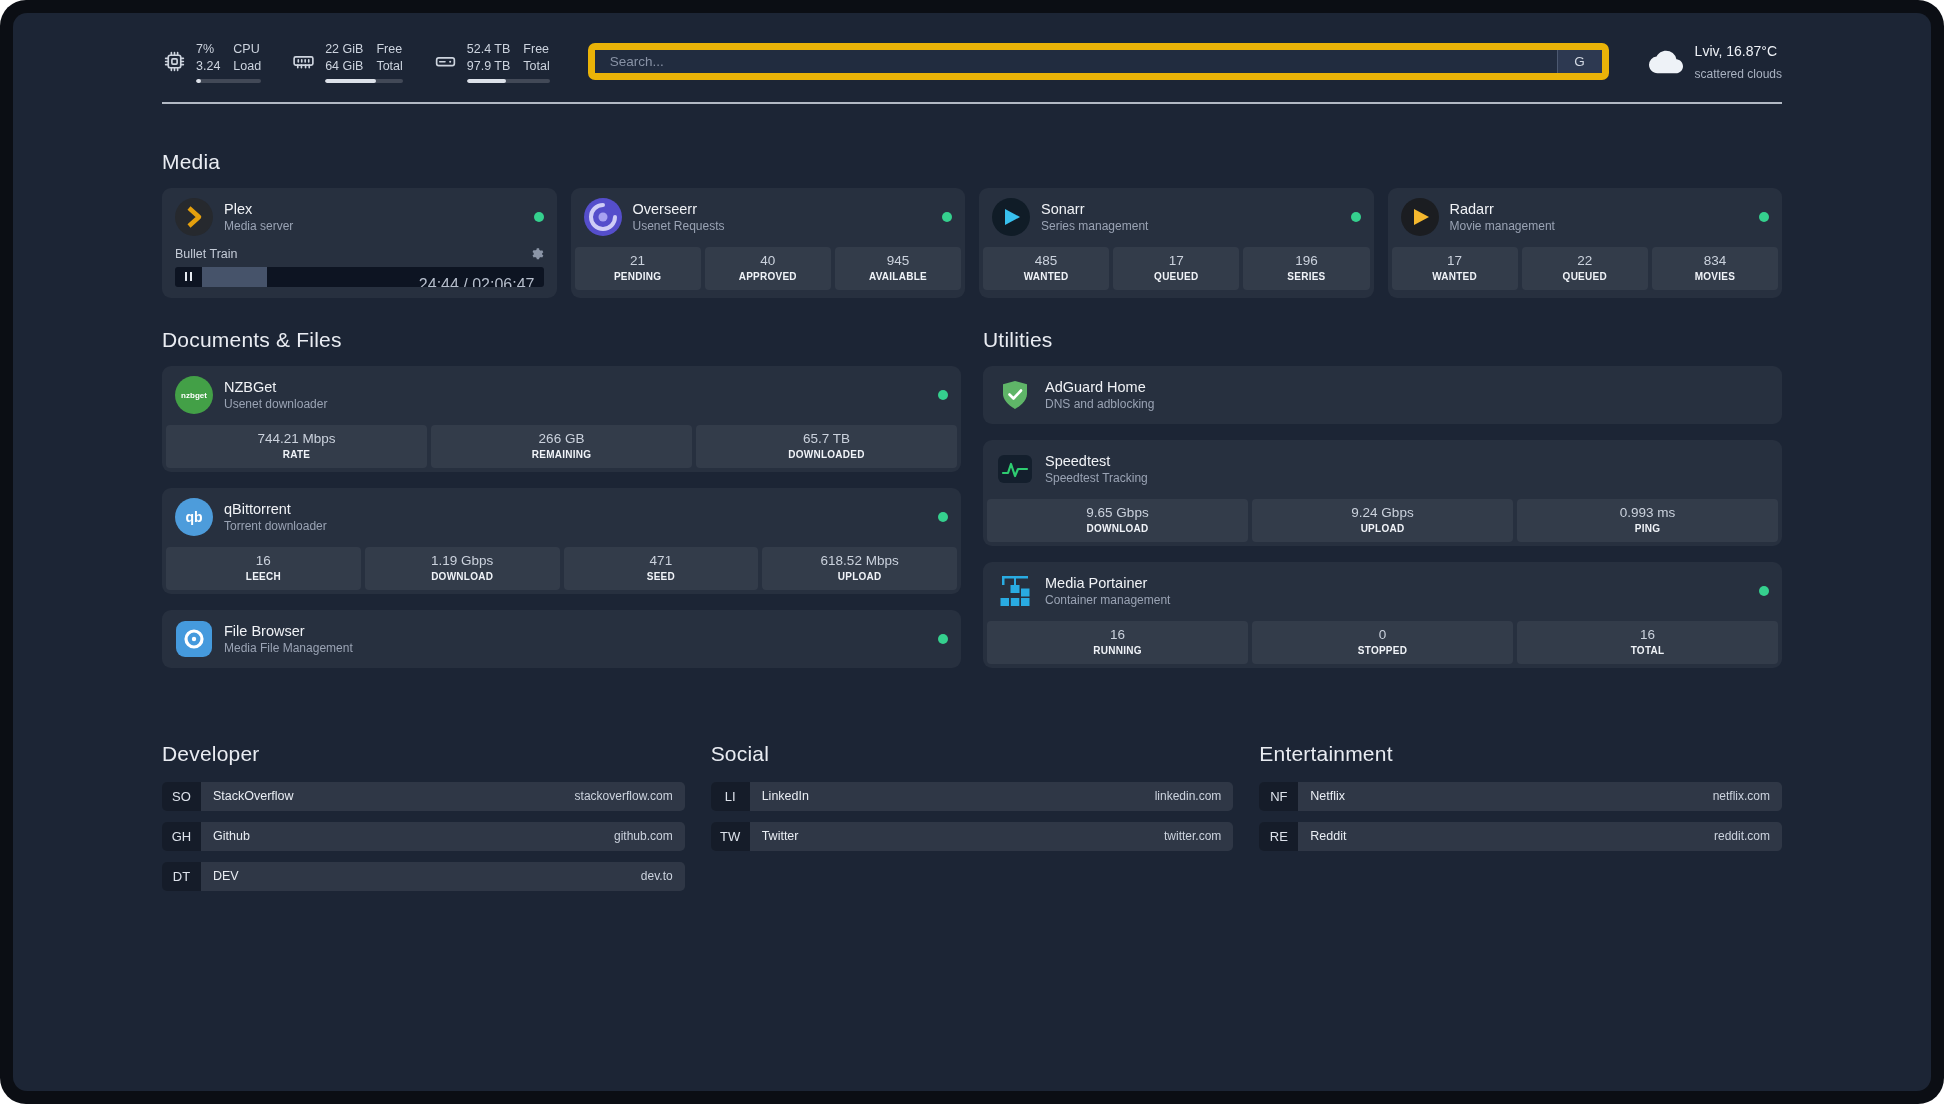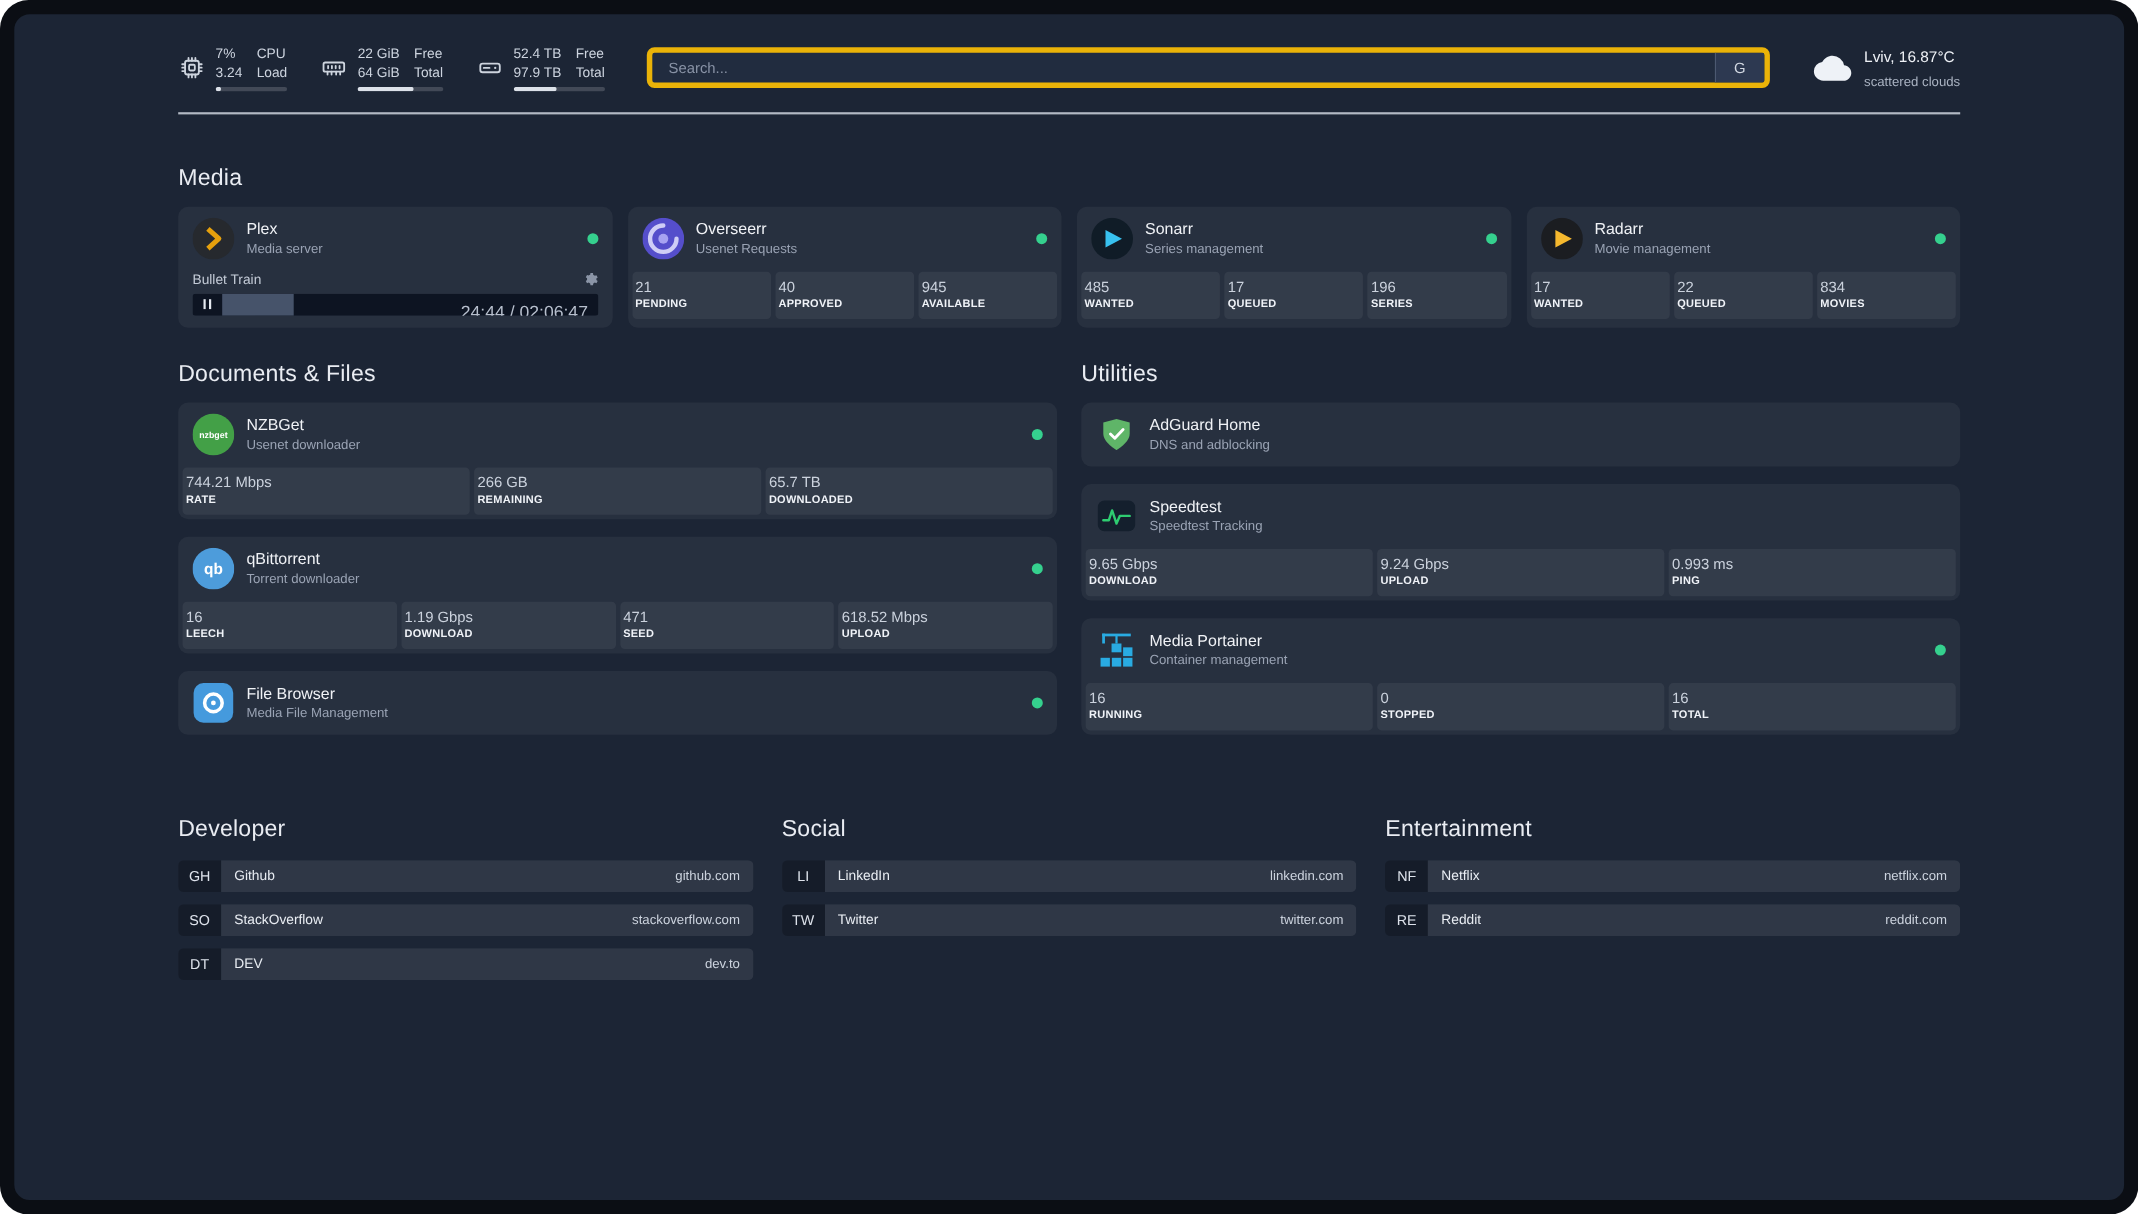--- a/index.html
+++ b/index.html
@@ -10,21 +10,21 @@
   .content{width:1620px;margin:0 auto;padding-top:28px;}
 
   
   .topbar{display:flex;align-items:center;gap:30px;}
   .resource{display:flex;align-items:center;gap:9px;}
   .res-icon{flex:none;display:block;}
   .res-rows{display:flex;gap:13px;}
   .res-col{display:flex;flex-direction:column;font-size:12.5px;line-height:1.32;color:#cdd4df;}
   .res-bar{margin-top:5px;height:3.5px;border-radius:2px;background:rgba(255,255,255,0.17);overflow:hidden;}
   .res-bar-fill{height:100%;background:#dce1e9;border-radius:2px;}
-  .search{flex:1;display:flex;height:37px;border:5px solid #eab308;border-radius:7px;overflow:hidden;background:#212c3f;margin:0 8px;}
+  .search{flex:1;display:flex;height:37px;border:7px solid #eab308;border-radius:7px;overflow:hidden;background:#212c3f;margin:0 8px;}
   .search-input{flex:1;background:transparent;border:none;outline:none;padding:0 15px;font-size:13.5px;color:#dbe0e9;font-family:inherit;}
   .search-input::placeholder{color:#8892a5;}
   .search-btn{width:45px;border:none;border-left:1px solid #4c5971;background:#2d3951;color:#d2d8e2;font-size:13.5px;cursor:pointer;font-family:inherit;}
   .weather{display:flex;align-items:center;gap:10px;}
   .weather-loc{font-size:14px;color:#eef1f6;margin-bottom:8px;}
   .weather-cond{font-size:12px;color:#a9b2c1;}
   .divider{border:none;height:2px;background:#cdd3dd;opacity:.85;margin-top:19px;}
 
   
   .section-title{font-size:21px;font-weight:500;color:#e9ecf2;letter-spacing:.2px;}
@@ -32,21 +32,21 @@
   .media-grid{display:grid;grid-template-columns:repeat(4,1fr);gap:14px;}
 
   
   .card{background:rgba(255,255,255,0.05);border-radius:9px;}
   .card-header{display:flex;align-items:center;gap:11px;padding:10px 13px;position:relative;cursor:pointer;min-height:58px;}
   .svc-icon{width:38px;height:38px;flex:none;display:block;}
   .svc-name{font-size:14.5px;font-weight:500;color:#f0f2f6;margin-bottom:2px;}
   .svc-sub{font-size:12px;color:#9aa3b4;}
   .status-dot{position:absolute;right:13px;top:50%;transform:translateY(-50%);width:10px;height:10px;border-radius:50%;background:#35d08e;}
   .stats{display:flex;gap:4px;padding:1px 4px 4px;}
-  .stat{flex:1;background:rgba(255,255,255,0.06);border-radius:4px;padding:6px 3px 8px;}
+  .stat{flex:1;background:rgba(255,255,255,0.06);border-radius:4px;text-align:center;padding:6px 3px 8px;}
   .stat-value{font-size:13.5px;color:#cbd2dd;margin-bottom:3px;}
   .stat-label{font-size:10px;font-weight:700;color:#f0f3f8;letter-spacing:.25px;}
 
   
   .player{padding:1px 13px 11px;}
   .player-top{display:flex;align-items:center;justify-content:space-between;margin-bottom:6px;}
   .player-title{font-size:12.5px;color:#c4cbd7;}
   .player-bar{display:flex;height:20px;border-radius:3px;overflow:hidden;}
   .pause-btn{width:27px;background:#0d1422;display:flex;align-items:center;justify-content:center;gap:2.5px;border:none;cursor:pointer;flex:none;}
   .pause-btn i{width:2.5px;height:9px;background:#e6eaf1;display:block;}
@@ -474,31 +474,31 @@
         </div>
       </div>
     </div>
   </div>
 
   <div class="bookmarks">
 
     <div class="bm-col">
       <h2 class="section-title">Developer</h2>
       <div class="bm-row">
+        <span class="bm-abbr">SO</span>
+        <span class="bm-body">
+          <span class="bm-name">StackOverflow</span>
+          <span class="bm-url">stackoverflow.com</span>
+        </span>
+      </div>
+      <div class="bm-row">
         <span class="bm-abbr">GH</span>
         <span class="bm-body">
           <span class="bm-name">Github</span>
           <span class="bm-url">github.com</span>
-        </span>
-      </div>
-      <div class="bm-row">
-        <span class="bm-abbr">SO</span>
-        <span class="bm-body">
-          <span class="bm-name">StackOverflow</span>
-          <span class="bm-url">stackoverflow.com</span>
         </span>
       </div>
       <div class="bm-row">
         <span class="bm-abbr">DT</span>
         <span class="bm-body">
           <span class="bm-name">DEV</span>
           <span class="bm-url">dev.to</span>
         </span>
       </div>
     </div>

